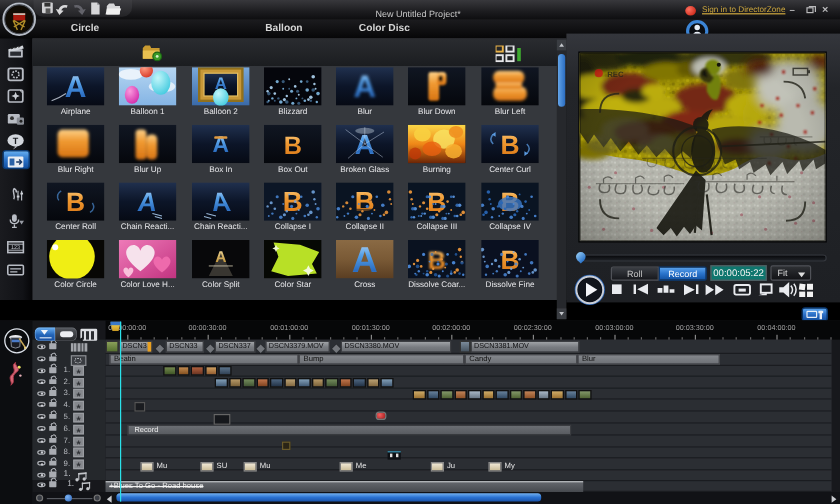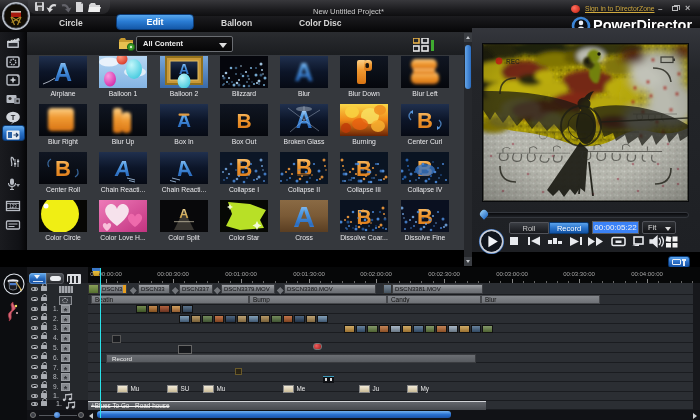--- a/index.html
+++ b/index.html
@@ -26,21 +26,21 @@
 #combo{left:136px;top:36px;width:97px;height:16px;background:linear-gradient(#151517,#050506);border:1px solid #6a6d72;border-radius:2px;color:#eee;font-size:7.5px;line-height:14px;padding-left:6px;font-weight:bold}
 #combo:after{content:"";position:absolute;right:5px;top:6px;border-left:4px solid transparent;border-right:4px solid transparent;border-top:5px solid #ddd}
 .lab{width:60px;text-align:center;color:#e9e9ec;font-size:6.8px}
 #libscroll{left:464px;top:33px;width:8px;height:233px;background:#26282c}
 
 #preview{left:472px;top:28px;width:228px;height:224px;background:linear-gradient(#34363c,#232529 20%,#1e2024)}
 #videoframe{left:482px;top:43px;width:207px;height:159px;background:#111;border:1px solid #08090b}
 #seek{left:484px;top:212px;width:205px;height:6px;background:linear-gradient(#08090c,#1e2126);border-radius:3px;border:1px solid #33363c}
 #pvClip{left:509px;top:222px;width:40px;height:12px;background:linear-gradient(#3a3d43,#17181c);border:1px solid #505258;border-radius:2px 0 0 2px;color:#c6c6c6;font-size:7.5px;text-align:center;line-height:11px}
 #pvMovie{left:549px;top:222px;width:40px;height:12px;background:linear-gradient(#5aa2ec,#2a74cc 50%,#1252a2);border:1px solid #0a3a74;border-radius:0 2px 2px 0;color:#fff;font-size:7.5px;text-align:center;line-height:11px}
-#tcode{left:592px;top:221px;width:47px;height:13px;background:#3b82f6;border:1px solid #595c62;color:#f2f2f2;font-size:8px;text-align:center;line-height:12px;font-family:"Liberation Sans",sans-serif}
+#tcode{left:592px;top:221px;width:47px;height:13px;background:#0f766e;border:1px solid #595c62;color:#f2f2f2;font-size:8px;text-align:center;line-height:12px;font-family:"Liberation Sans",sans-serif}
 #fitdd{left:642px;top:221px;width:34px;height:13px;background:linear-gradient(#2e3034,#121316);border:1px solid #505258;border-radius:2px;color:#ddd;font-size:7.5px;line-height:12px;padding-left:5px}
 #fitdd:after{content:"";position:absolute;right:4px;top:5px;border-left:3.5px solid transparent;border-right:3.5px solid transparent;border-top:4px solid #ddd}
 
 #bluebtn{left:668px;top:256px;width:22px;height:12px;border-radius:3px;background:linear-gradient(#5aa4ee,#2a6cc4 55%,#1450a0);border:1px solid #0a3a74}
 
 #timeline{left:0;top:267px;width:700px;height:153px;background:#17181c}
 #tlleft{left:0;top:267px;width:27px;height:153px;background:#0c0d10}
 #ruler{left:88px;top:267px;width:612px;height:16px;background:#060708}
 .rlab{top:270.5px;color:#a6a6a6;font-size:6px}
 #leftcol{left:27px;top:283px;width:61px;height:117px;background:#25282c}
@@ -65,21 +65,20 @@
 <div class="abs" id="wintitle">New Untitled Project*</div>
 <div class="abs" id="signin">Sign in to DirectorZone</div>
 <div class="abs" style="left:571px;top:5px;width:9px;height:8px;border-radius:50%;background:radial-gradient(circle at 35% 35%,#ff7060,#c01808)"></div>
 <div class="abs winbtn" style="left:658px;top:4px">–</div>
 <div class="abs" style="left:672px;top:6px;width:6px;height:5px;border:1px solid #b9b9bb"></div>
     <div class="abs" style="left:674px;top:4.5px;width:6px;height:5px;border:1px solid #b9b9bb;border-bottom:none;border-left:none"></div>
 <div class="abs winbtn" style="left:685px;top:3px;font-size:9px">×</div>
 
 <div class="abs" id="tabbar"></div>
 <div class="abs tab" style="left:59px">Circle</div>
-<div class="abs" id="editpill">Edit</div>
 <div class="abs tab" style="left:221px">Balloon</div>
 <div class="abs tab" style="left:299px">Color Disc</div>
 
 <svg class="abs" id="tbicons" style="left:34px;top:1px" width="70" height="12" viewBox="0 0 70 12">
 <g fill="#cfcfd2">
         <rect x="1" y="1" width="9" height="9" rx="1"></rect>
         <rect x="3" y="1.5" width="5" height="3" fill="#333"></rect>
         <rect x="4" y="6" width="4" height="4" fill="#555"></rect>
       </g>
 <g stroke="#d8d8da" stroke-width="2.2" fill="none">
@@ -108,21 +107,20 @@
 <path d="M10 10 h10 v6 h-10 z" fill="#a81a0e"></path>
 <path d="M10 16 l3.5 8 M20 16 l-3.5 8 M10.5 16 l9 5.5 M19.5 16 l-9 5.5" stroke="#b08c28" stroke-width="1.2" fill="none"></path>
 <path d="M10 10 h10 v1.6 h-10 z" fill="#c8c0b4"></path>
 </svg>
 
 <svg class="abs" style="left:571px;top:16px" width="20" height="20" viewBox="0 0 20 20">
 <circle cx="10" cy="10" r="9" fill="#0a0d12"></circle>
       <circle cx="10" cy="10" r="8" fill="none" stroke="#3c85d6" stroke-width="2.6"></circle>
 <path d="M10 4.6 a2.3 2.3 0 1 1 0 4.6 a2.3 2.3 0 1 1 0 -4.6 M6 15 c0-3 1.6-4.6 4-4.6 s4 1.6 4 4.6 z" fill="#e8eef6"></path>
 </svg>
-<div class="abs" style="left:593px;top:17px;color:#fff;font-size:14.5px;font-weight:bold;letter-spacing:0px">PowerDirector</div>
 
 <div class="abs" id="sidebar"></div>
     <div class="abs" id="seltrans"></div>
     <svg class="abs" style="left:5px;top:36px" width="16" height="16" viewBox="0 0 16 16">
       <rect x="2" y="5" width="12" height="7" rx="1" fill="#b8bcc4"></rect>
       <path d="M2 5 L14 2 L14.8 4.5 L2.8 7.5 Z" fill="#d0d4da"></path>
       <path d="M4 4.6 l2 -0.5 M7 3.9 l2 -0.5 M10 3.2 l2 -0.5" stroke="#333" stroke-width="1"></path>
       <rect x="3.5" y="7" width="9" height="3.5" fill="#2a2c32"></rect>
     </svg>
     <svg class="abs" style="left:5px;top:54px" width="16" height="16" viewBox="0 0 16 16">
@@ -172,21 +170,20 @@
     </svg>
 
 <div class="abs" id="library"></div>
 <div class="abs" id="libhead"></div>
 <svg class="abs" style="left:118px;top:36px" width="18" height="16" viewBox="0 0 18 16">
 <path d="M1 4 l2 -2 h4 l1 2 h7 v9 h-14 z" fill="#c89a30"></path>
       <path d="M1 6 h14 l-1.5 7 h-12.5 z" fill="#e8c050"></path>
 <circle cx="13" cy="11" r="3.6" fill="#3a9a28" stroke="#1c6414" stroke-width="1"></circle>
       <circle cx="13" cy="11" r="1.2" fill="#d6f0c8"></circle>
 </svg>
-<div class="abs" id="combo">All Content</div>
 <svg class="abs" style="left:413px;top:38px" width="22" height="14" viewBox="0 0 22 14">
 <rect x="0" y="0" width="6" height="5" fill="none" stroke="#e8b24a" stroke-width="1.6"></rect>
       <rect x="9" y="0" width="6" height="5" fill="none" stroke="#e6e6e8" stroke-width="1.6"></rect>
 <rect x="0" y="8" width="6" height="5" fill="none" stroke="#e6e6e8" stroke-width="1.6"></rect>
       <rect x="9" y="8" width="6" height="5" fill="none" stroke="#e6e6e8" stroke-width="1.6"></rect>
 <rect x="18" y="2" width="3" height="11" fill="#3faa30"></rect>
 </svg>
 <div class="abs" id="libscroll"></div>
 <div class="abs" style="left:464px;top:33px;width:8px;height:9px;background:#3a3d42"></div>
     <div class="abs" style="left:466px;top:36px;width:0;height:0;border-left:2.5px solid transparent;border-right:2.5px solid transparent;border-bottom:3.5px solid #c2c5ca"></div>

